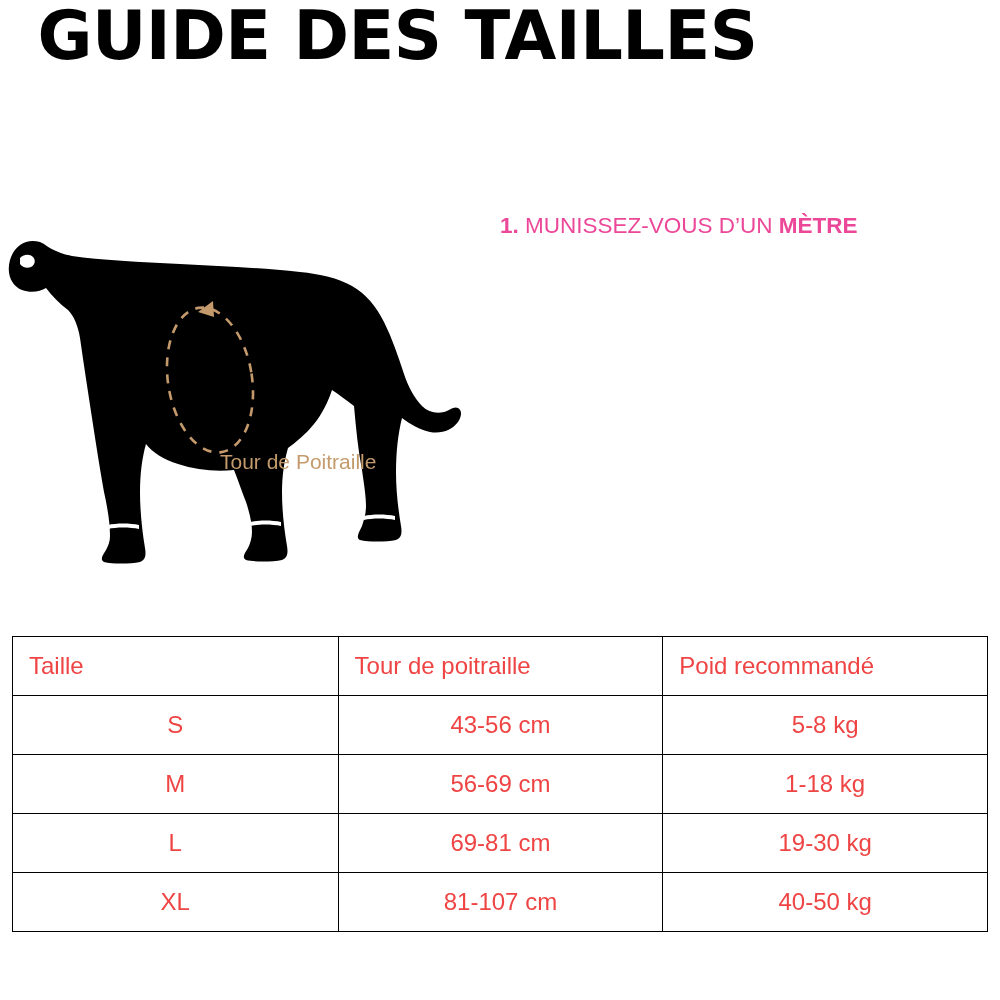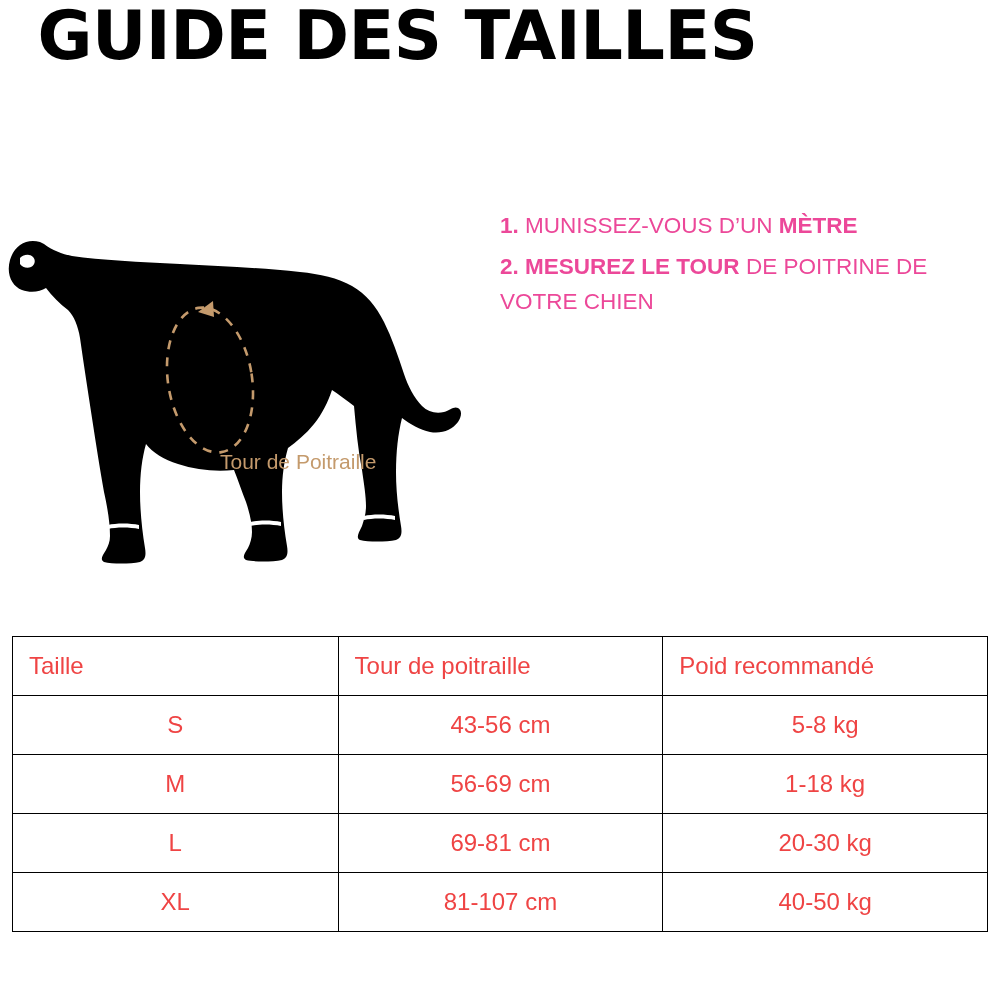--- a/index.html
+++ b/index.html
@@ -178,23 +178,20 @@
       <ellipse cx="210" cy="200" rx="42" ry="73" fill="none" stroke="#c49a6c" stroke-width="2.6" stroke-dasharray="9 8" transform="rotate(-9 210 200)"></ellipse>
       <path d="M 198,132 L 213,121 L 214,137 Z" fill="#c49a6c"></path>
     </svg>
     <div class="chest-label">Tour de Poitraille</div>
   </div>
 
   <div class="instructions">
     <div class="line">
       <b>1.</b><span> MUNISSEZ-VOUS D’UN </span><b>MÈTRE</b>
     </div>
-    <div class="line">
-      <b>2.</b><b> MESUREZ LE TOUR</b><span> DE POITRINE DE VOTRE CHIEN</span>
-    </div>
   </div>
 
   <table class="size-table">
     <thead>
       <tr>
         <th class="col-a">Taille</th>
         <th class="col-b">Tour de poitraille</th>
         <th class="col-c">Poid recommandé</th>
       </tr>
     </thead>
@@ -205,21 +202,21 @@
         <td>5-8 kg</td>
       </tr>
       <tr>
         <td>M</td>
         <td>56-69 cm</td>
         <td>1-18 kg</td>
       </tr>
       <tr>
         <td>L</td>
         <td>69-81 cm</td>
-        <td>20-30 kg</td>
+        <td>19-30 kg</td>
       </tr>
       <tr>
         <td>XL</td>
         <td>81-107 cm</td>
         <td>40-50 kg</td>
       </tr>
     </tbody>
   </table>
 
 </div>

